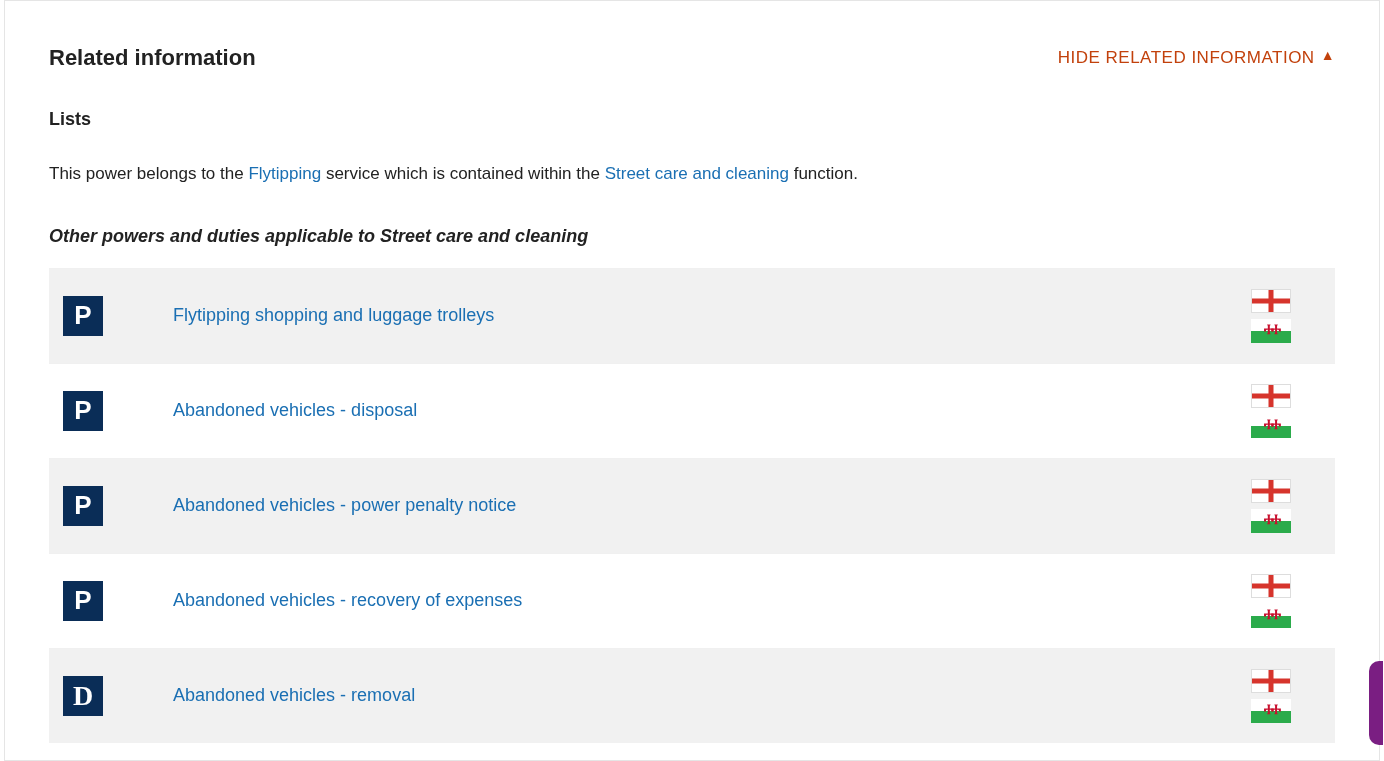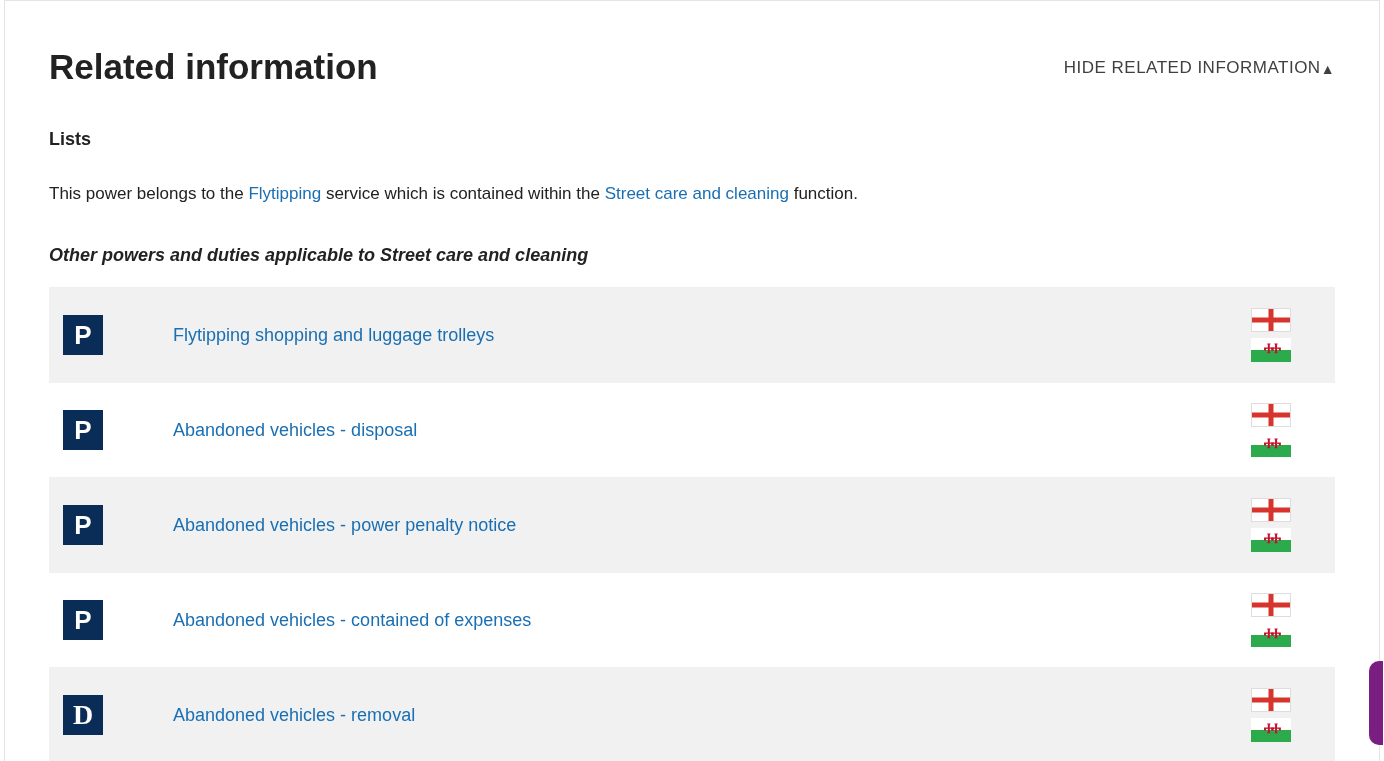--- a/index.html
+++ b/index.html
@@ -17,33 +17,34 @@
     min-height: 761px;
     position: relative;
   }
   .header-row {
     display: flex;
     justify-content: space-between;
     align-items: center;
     margin-bottom: 32px;
   }
   h2.section-title {
-    font-size: 35px;
+    font-size: 22px;
     font-weight: 700;
     color: #222;
     text-align: right;
   }
   .hide-toggle {
     font-size: 17px;
     letter-spacing: 0.5px;
-    color: #404040;
+    color: #c2410c;
     cursor: pointer;
     user-select: none;
     display: flex;
-    align-items: flex-end;
+    align-items: flex-start;
+    gap: 6px;
     text-transform: uppercase;
   }
   .hide-toggle .triangle {
     font-size: 14px;
   }
   h3.sub-heading {
     font-size: 18px;
     font-weight: 700;
     margin-bottom: 28px;
     color: #222;
@@ -216,21 +217,21 @@
           <span class="flag england"></span>
           <span class="flag wales">
             <span class="top"></span>
             <span class="bottom"></span>
             <span class="dragon">ⰀⰀ</span>
           </span>
         </div>
       </div>
       <div class="row">
         <div class="badge P">P</div>
-        <a class="row-link">Abandoned vehicles - contained of expenses</a>
+        <a class="row-link">Abandoned vehicles - recovery of expenses</a>
         <div class="flags">
           <span class="flag england"></span>
           <span class="flag wales">
             <span class="top"></span>
             <span class="bottom"></span>
             <span class="dragon">ⰀⰀ</span>
           </span>
         </div>
       </div>
       <div class="row shade">

